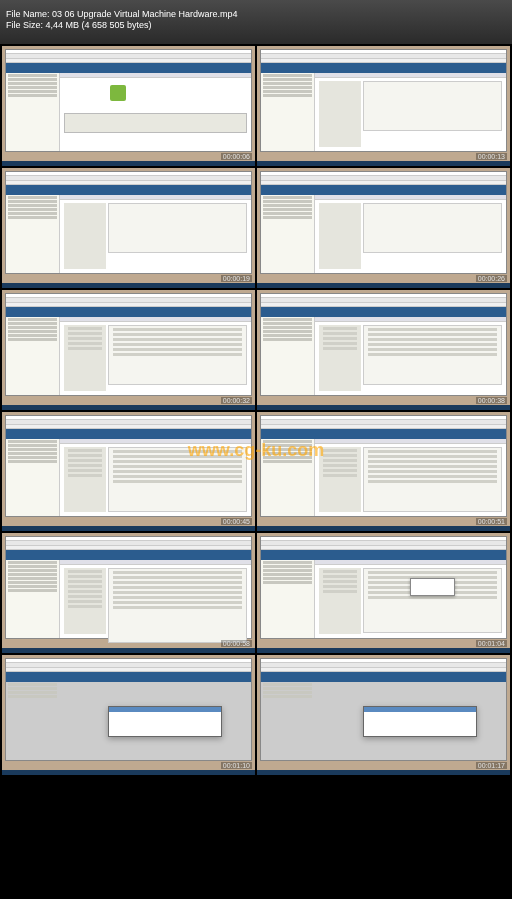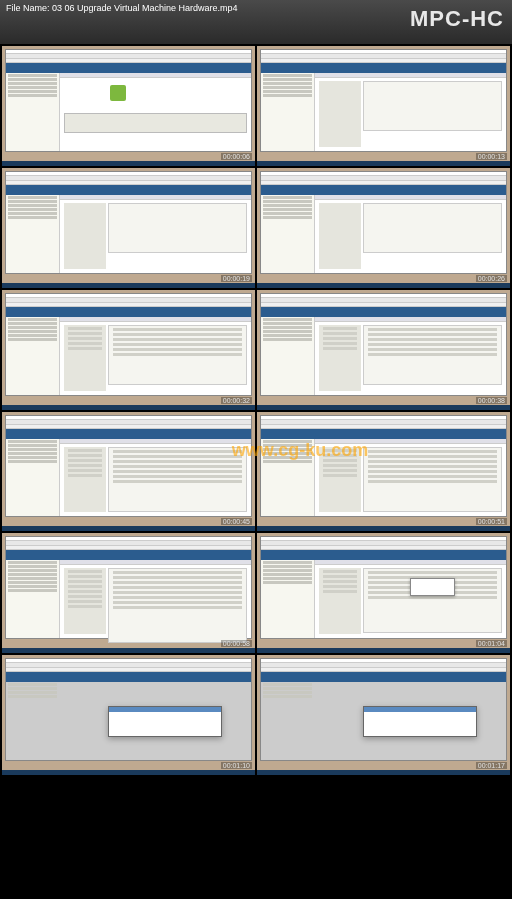--- a/index.html
+++ b/index.html
@@ -13,21 +13,21 @@
   overflow: hidden;
 }
 .header {
   position: absolute;
   top: 0;
   left: 0;
   right: 0;
   height: 44px;
   background: linear-gradient(to bottom, #4a4a4a, #2a2a2a);
   color: #fff;
-  padding: 3px 6px;
+  padding: 9px 6px;
   font-size: 9px;
   line-height: 1.2;
 }
 .header-logo {
   position: absolute;
   right: 8px;
   top: 6px;
   font-size: 22px;
   font-weight: bold;
   color: #e8e8e8;
@@ -167,21 +167,20 @@
 .watermark {
   position: absolute;
   top: 50%;
   left: 50%;
   transform: translate(-50%, -50%);
   color: rgba(255, 165, 0, 0.6);
   font-size: 18px;
   font-weight: bold;
   pointer-events: none;
   z-index: 100;
-  margin-left: 44px;
 }
 .side-panel {
   position: absolute;
   left: 4px;
   top: 8px;
   width: 22%;
   bottom: 4px;
   background: #e5e5dd;
 }
 .detail-rows .row {
@@ -197,21 +196,24 @@
 }
 </style>
 </head>
 <body>
 
 <div class="header">
   <div>
     <span>File Name:</span>
     <span>03 06 Upgrade Virtual Machine Hardware.mp4</span>
   </div>
-  <div class="header-logo">MPC-HC</div>
+  <div>
+    <span>File Size:</span>
+    <span>4,44 MB (4 658 505 bytes)</span>
+  </div>
 </div>
 
 <div class="grid">
 
   <div class="thumb">
     <div class="thumb-window">
       <div class="thumb-titlebar"></div>
       <div class="thumb-tabs"></div>
       <div class="thumb-addr"></div>
       <div class="thumb-bluebar"></div>

